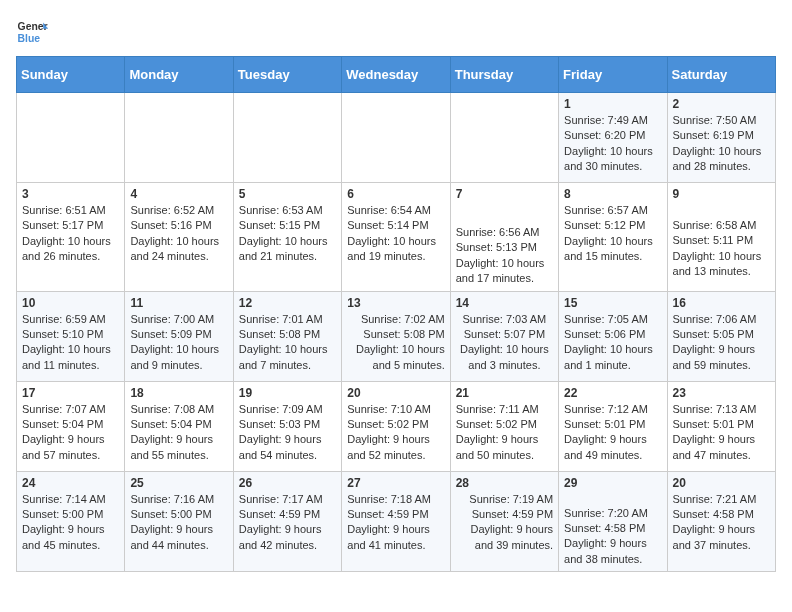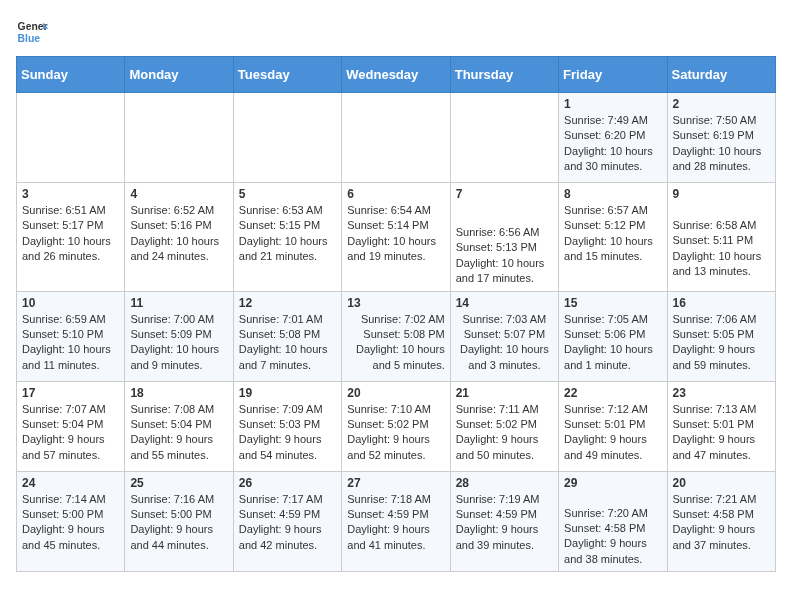--- a/index.html
+++ b/index.html
@@ -284,21 +284,21 @@
 Daylight: 9 hours and 42 minutes.</div>
         </td>
         <td>
           <span class="day-number">27</span>
           <div class="day-info" style="white-space: pre-line;">Sunrise: 7:18 AM
 Sunset: 4:59 PM
 Daylight: 9 hours and 41 minutes.</div>
         </td>
         <td>
           <span class="day-number">28</span>
-          <div class="day-info" style="white-space: pre-line;">Sunrise: 7:19 AM
+          <div class="day-info" style="white-space: pre-line; text-align: right;">Sunrise: 7:19 AM
 Sunset: 4:59 PM
 Daylight: 9 hours and 39 minutes.</div>
         </td>
         <td>
           <span class="day-number">29</span>
           <div class="day-info" style="white-space: pre-line; margin-top: 16px;">Sunrise: 7:20 AM
 Sunset: 4:58 PM
 Daylight: 9 hours and 38 minutes.</div>
         </td>
         <td>

